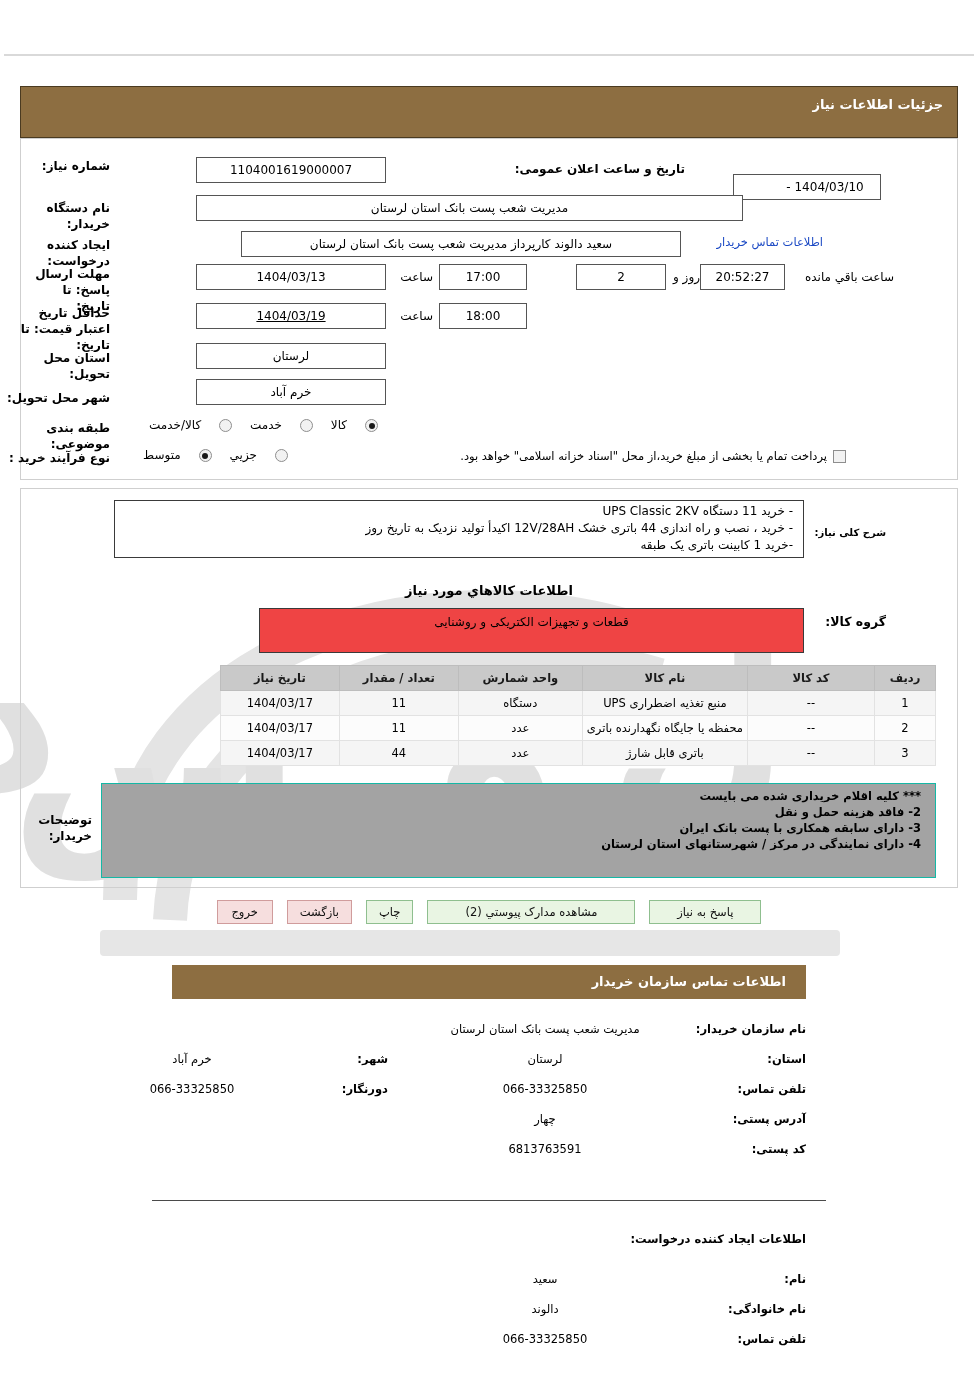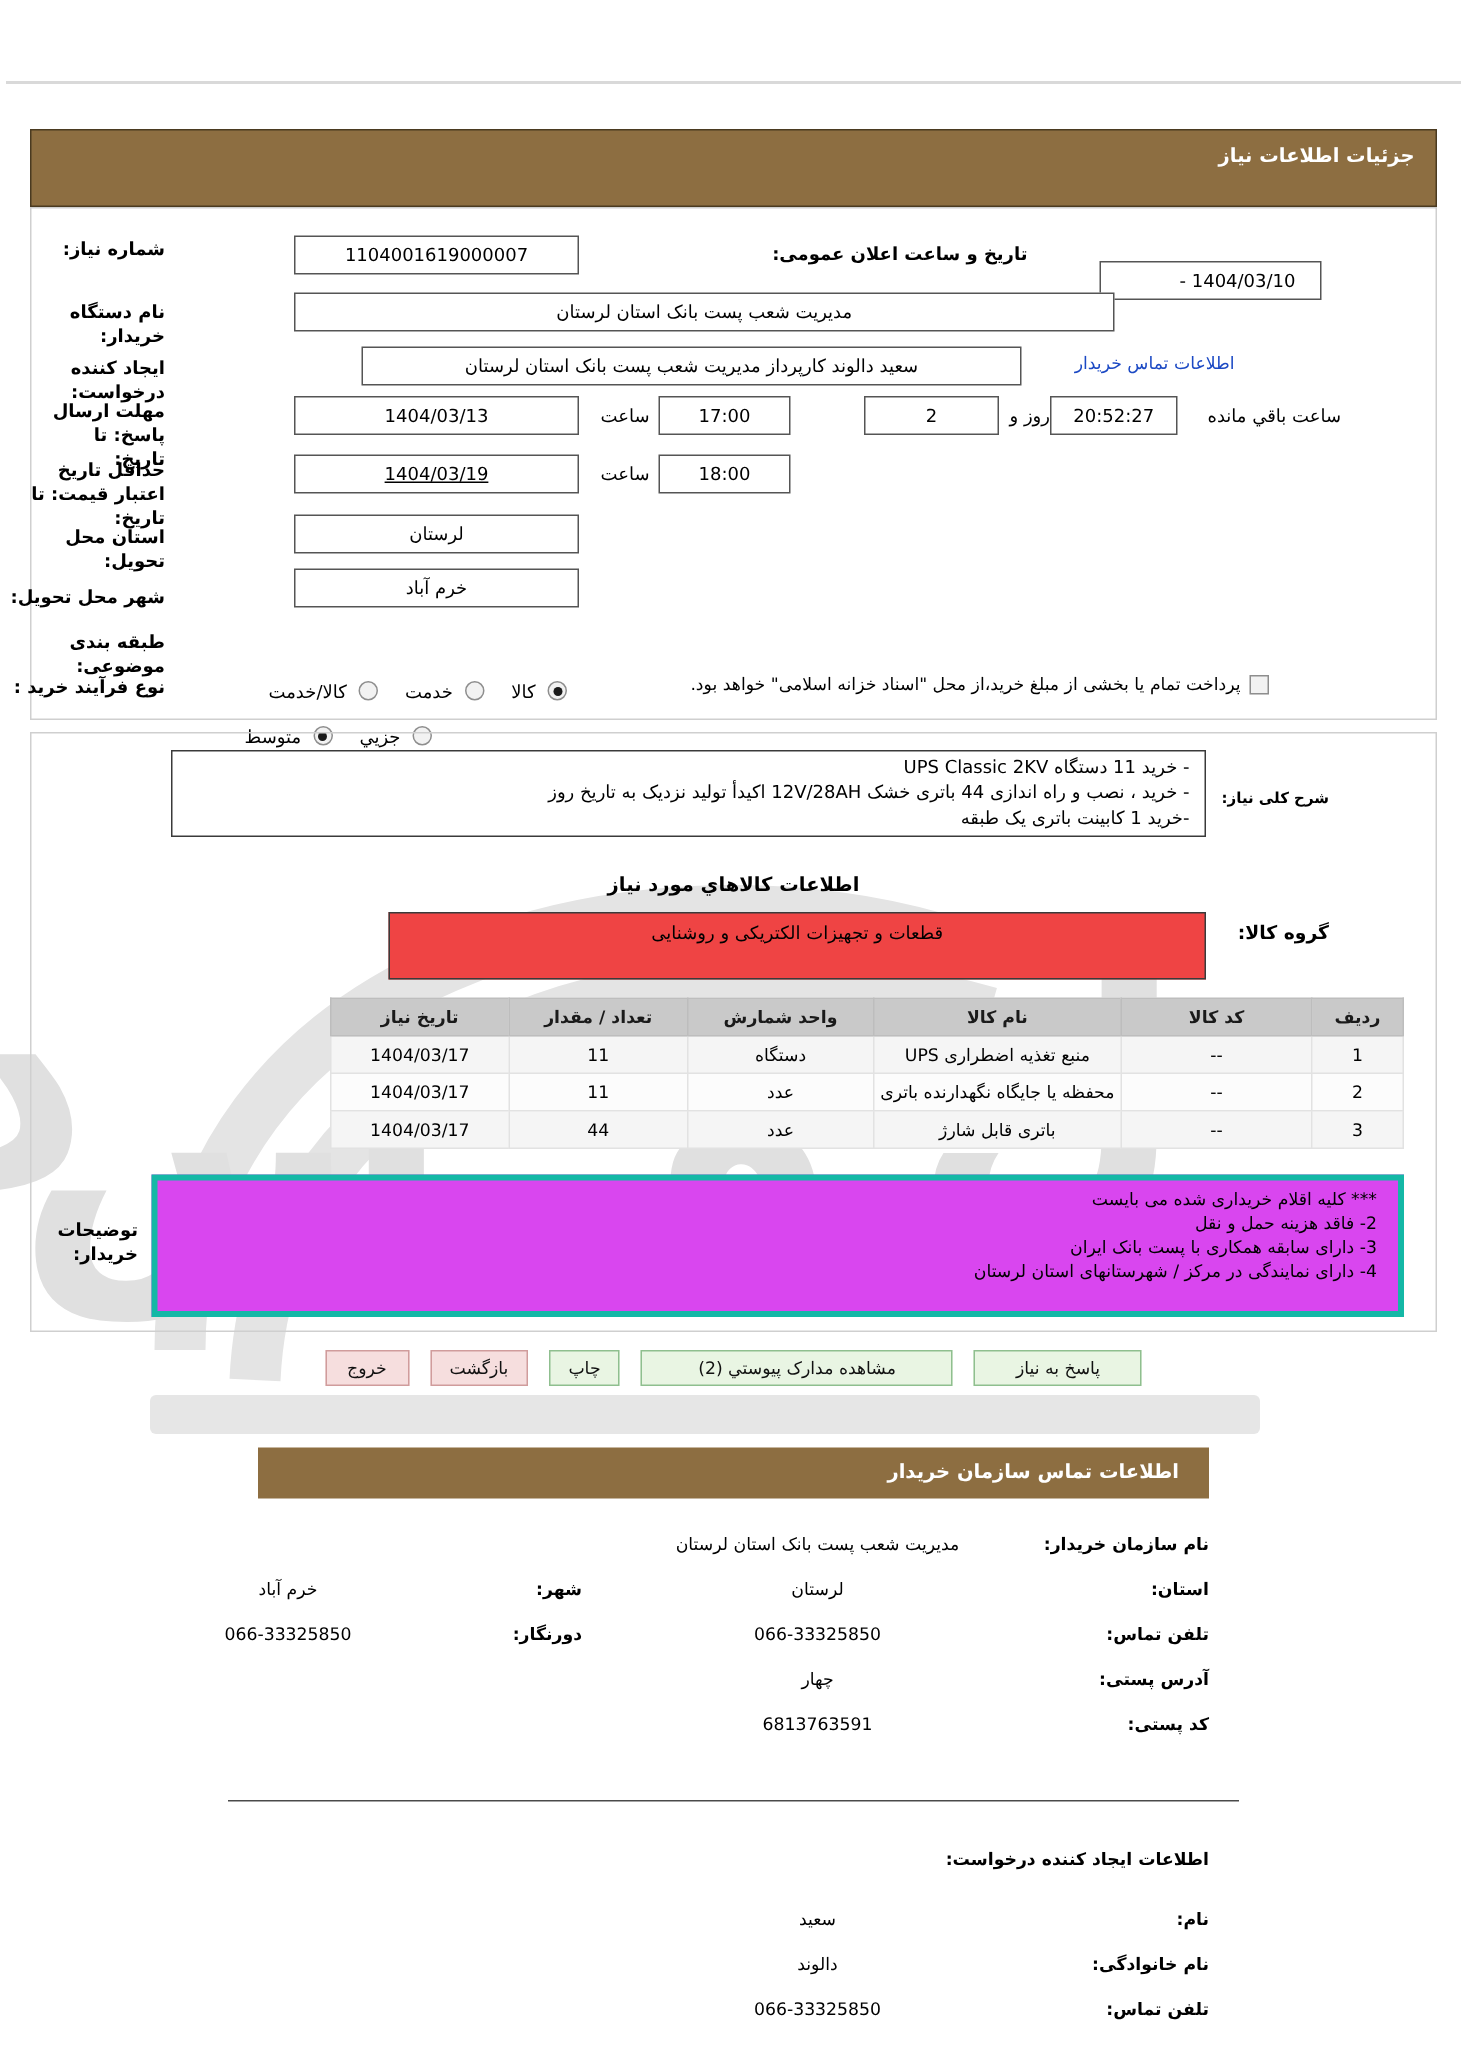--- a/index.html
+++ b/index.html
@@ -140,21 +140,21 @@
     background:#1a1a1a;
   }
   .chk {
     display:inline-block;
     width:13px; height:13px;
     border:1px solid #8e8e8e;
     background:#f2f2f2;
     vertical-align: middle;
     box-sizing:border-box;
   }
-  .opt { display:inline-flex; align-items:flex-start; gap:8px; margin-left:14px; font-size:12px;margin-top:36px; }
+  .opt { display:inline-flex; align-items:flex-end; gap:18px; margin-left:14px; font-size:12px; }
 
   
   #desc-box {
     position: absolute;
     top: 500px; right: 174px;
     width: 690px; height: 58px;
     border: 1px solid #3a3a3a;
     background: #fff;
     box-sizing: border-box;
     padding: 2px 10px 0 8px;
@@ -220,28 +220,29 @@
     font-size: 11.5px;
   }
   #items-table tr:nth-child(odd) td { background: #f5f5f5; }
   #items-table tr:nth-child(even) td { background: #fcfcfc; }
 
   
   #notes-box {
     position:absolute;
     top:783px; right:42px;
     width: 835px; height: 95px;
-    border:4px solid #14b8a6;
-    background:#d946ef;
+    border:1px solid #14b8a6;
+    background:#a3a3a3;
     box-sizing:border-box;
     padding:4px 14px 0 8px;
     font-size:11.5px;
     line-height:16px;
     text-align:right;
     overflow:hidden;
+    font-weight:bold;
   }
   #notes-label {
     position:absolute;
     top:812px; left:22px;
     font-weight:bold; font-size:12px;
     text-align:right; line-height:16px;
     width: 70px;
   }
 
   

